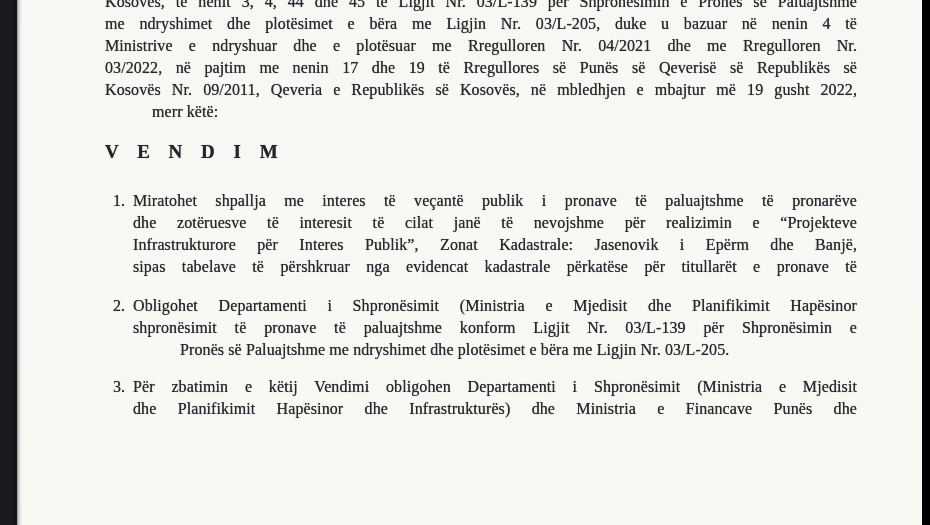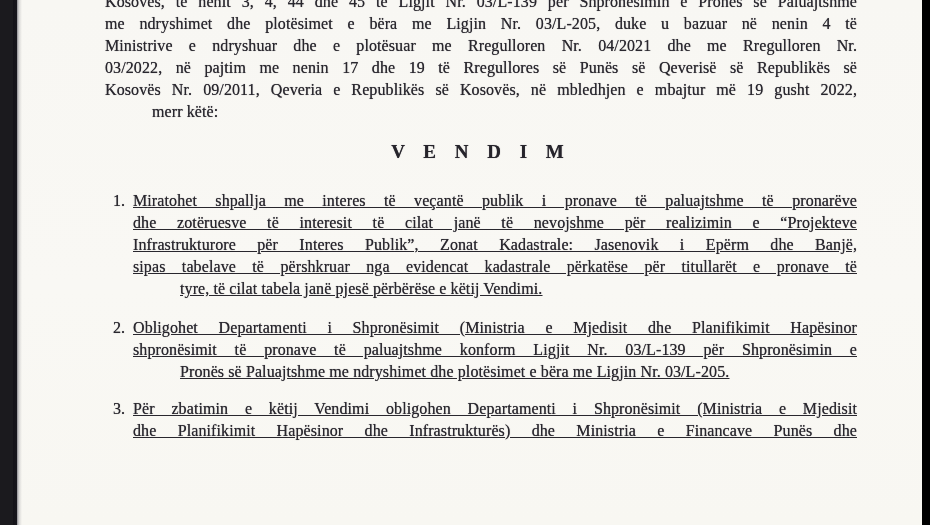--- a/index.html
+++ b/index.html
@@ -35,34 +35,33 @@
   .line {
     text-align: justify;
     text-align-last: justify;
   }
   .line-last {
     text-align-last: left;
     margin-left: 47px;
   }
   .heading {
     margin-top: 18px;
-    text-align: center;
     font-weight: bold;
     font-size: 19px;
     line-height: 22px;
     letter-spacing: 7px;
     color: #26242b;
   }
   .items { }
   .item { display: flex; padding-left: 8px; }
   .item:nth-child(1) { margin-top: 27px; }
   .item:nth-child(2) { margin-top: 17px; }
   .item:nth-child(3) { margin-top: 15px; }
   .item-number { flex: 0 0 20px; }
-  .item-lines { flex: 1; min-width: 0; text-decoration: underline; }
+  .item-lines { flex: 1; min-width: 0; }
 </style>
 </head>
 <body>
 
 <div class="screen">
   <div class="edge-strip"></div>
   <div class="text-block">
     <div class="intro" id="intro">
         <div class="line">Kosovës, të nenit 3, 4, 44 dhe 45 të Ligjit Nr. 03/L-139 për Shpronësimin e Pronës së Paluajtshme</div>
         <div class="line">me ndryshimet dhe plotësimet e bëra me Ligjin Nr. 03/L-205, duke u bazuar në nenin 4 të</div>
@@ -73,21 +72,20 @@
       </div>
     <div class="heading">V E N D I M</div>
     <div class="items" id="items">
         <div class="item">
           <div class="item-number">1.</div>
           <div class="item-lines">
             <div class="line">Miratohet shpallja me interes të veçantë publik i pronave të paluajtshme të pronarëve</div>
             <div class="line">dhe zotëruesve të interesit të cilat janë të nevojshme për realizimin e “Projekteve</div>
             <div class="line">Infrastrukturore për Interes Publik”, Zonat Kadastrale: Jasenovik i Epërm dhe Banjë,</div>
             <div class="line">sipas tabelave të përshkruar nga evidencat kadastrale përkatëse për titullarët e pronave të</div>
-            <div class="line line-last">tyre, të cilat tabela janë pjesë përbërëse e këtij Vendimi.</div>
           </div>
         </div>
         <div class="item">
           <div class="item-number">2.</div>
           <div class="item-lines">
             <div class="line">Obligohet Departamenti i Shpronësimit (Ministria e Mjedisit dhe Planifikimit Hapësinor</div>
             <div class="line">shpronësimit të pronave të paluajtshme konform Ligjit Nr. 03/L-139 për Shpronësimin e</div>
             <div class="line line-last">Pronës së Paluajtshme me ndryshimet dhe plotësimet e bëra me Ligjin Nr. 03/L-205.</div>
           </div>
         </div>

